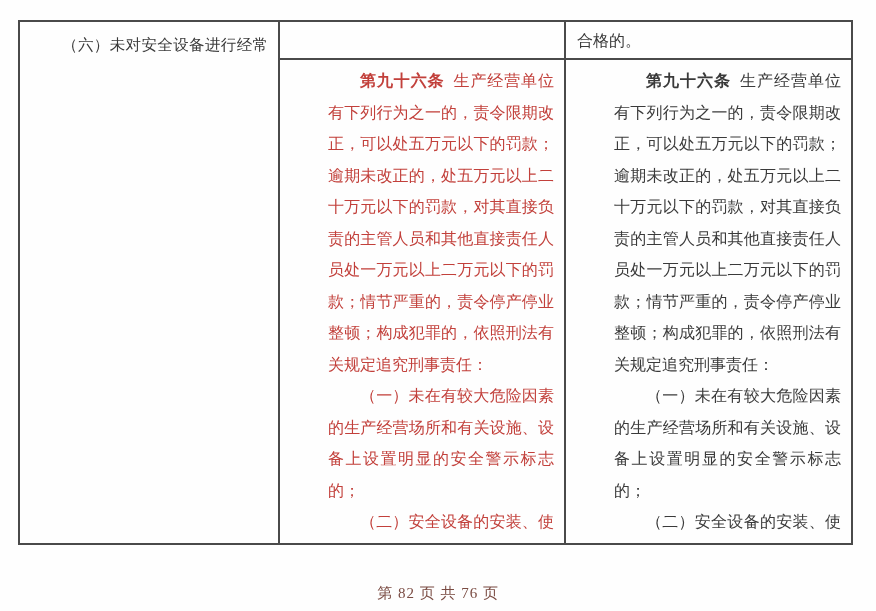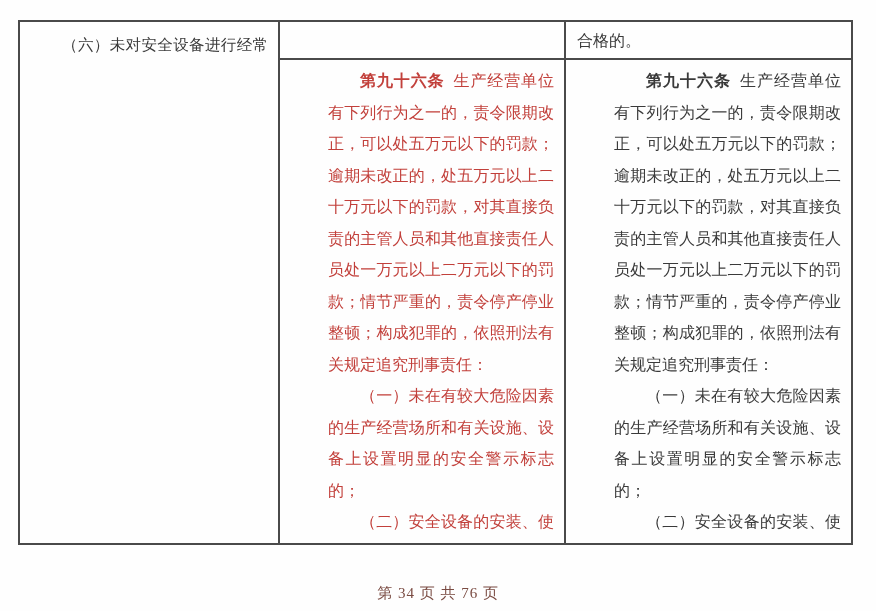--- a/index.html
+++ b/index.html
@@ -111,15 +111,15 @@
             <p class="para"><span class="article-label">第九十六条</span><span>生产经营单位有下列行为之一的，责令限期改正，可以处五万元以下的罚款；逾期未改正的，处五万元以上二十万元以下的罚款，对其直接负责的主管人员和其他直接责任人员处一万元以上二万元以下的罚款；情节严重的，责令停产停业整顿；构成犯罪的，依照刑法有关规定追究刑事责任：</span></p>
             <p class="para">（一）未在有较大危险因素的生产经营场所和有关设施、设备上设置明显的安全警示标志的；</p>
             <p class="para">（二）安全设备的安装、使用、检测、改造和报废不符合国家标准或者行业标准的；</p>
             <p class="para">（三）未对安全设备进行经常性维</p>
           </div>
         </td>
       </tr>
     </tbody>
   </table>
 
-  <div class="footer">第 34 页 共 76 页</div>
+  <div class="footer">第 82 页 共 76 页</div>
 
 </div>
 
 </body></html>

